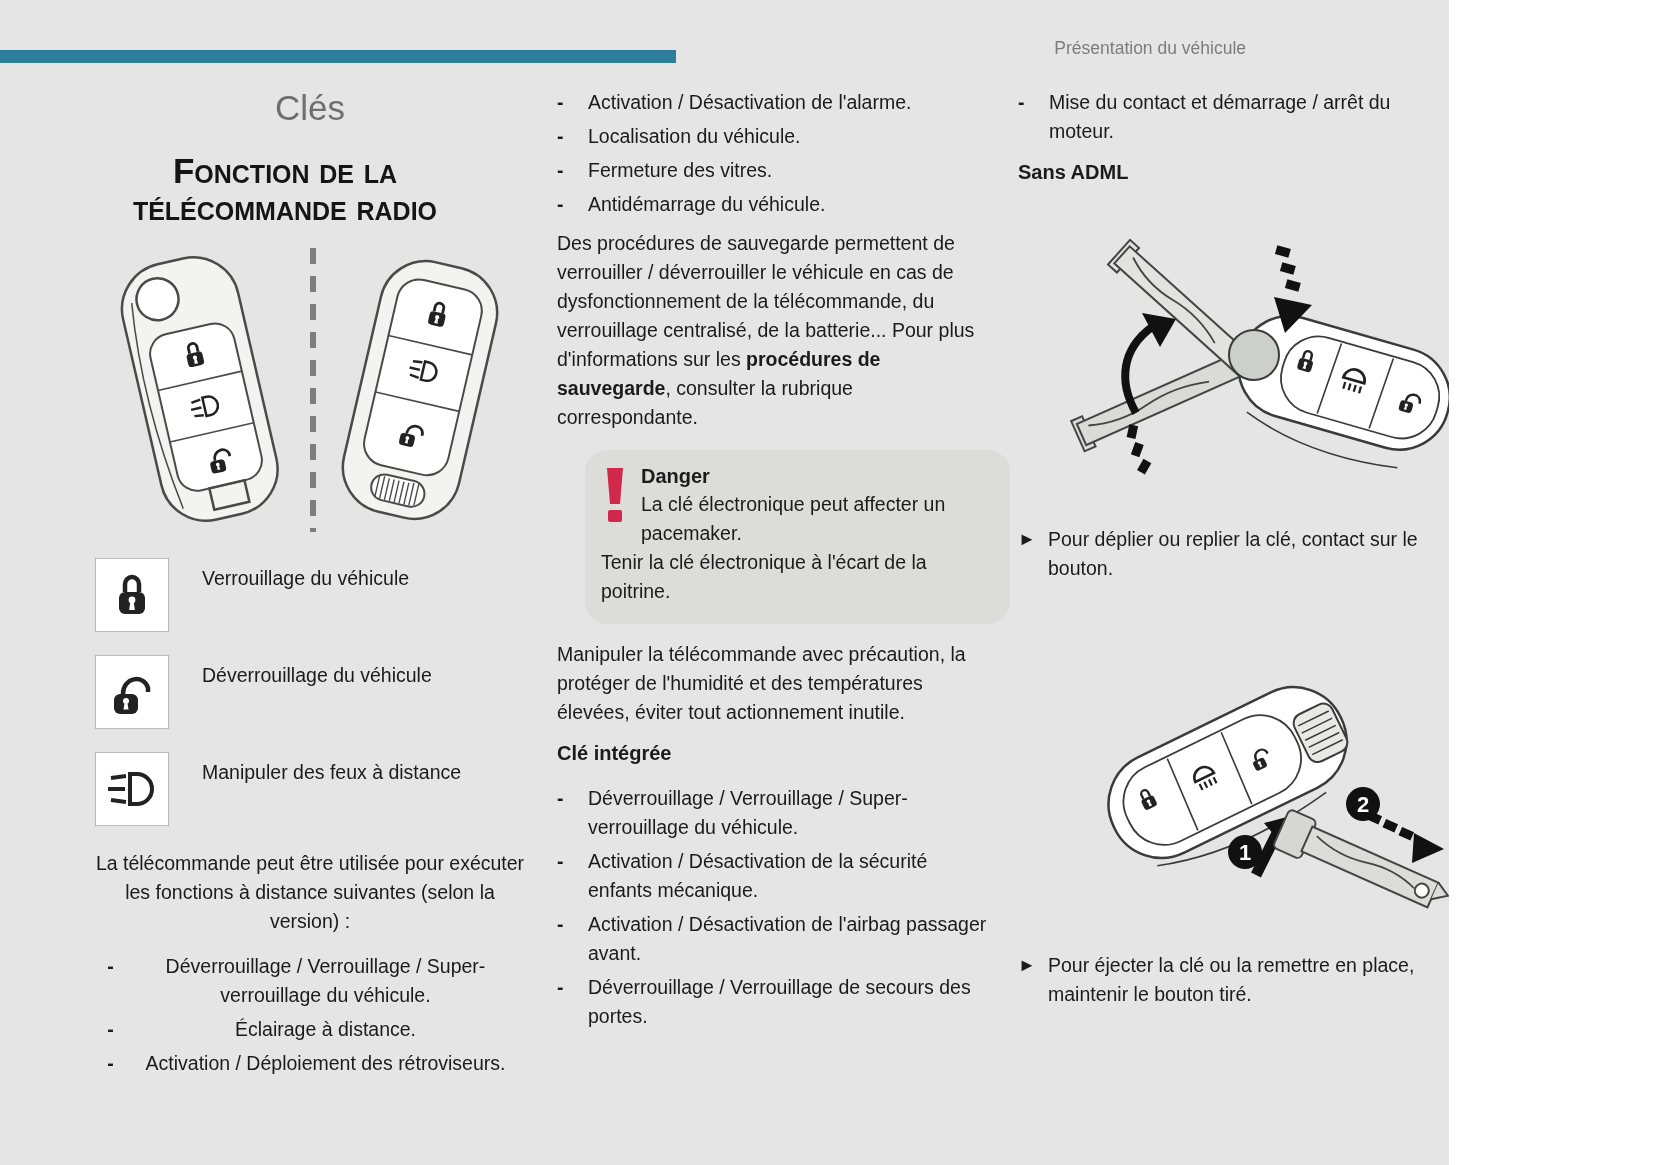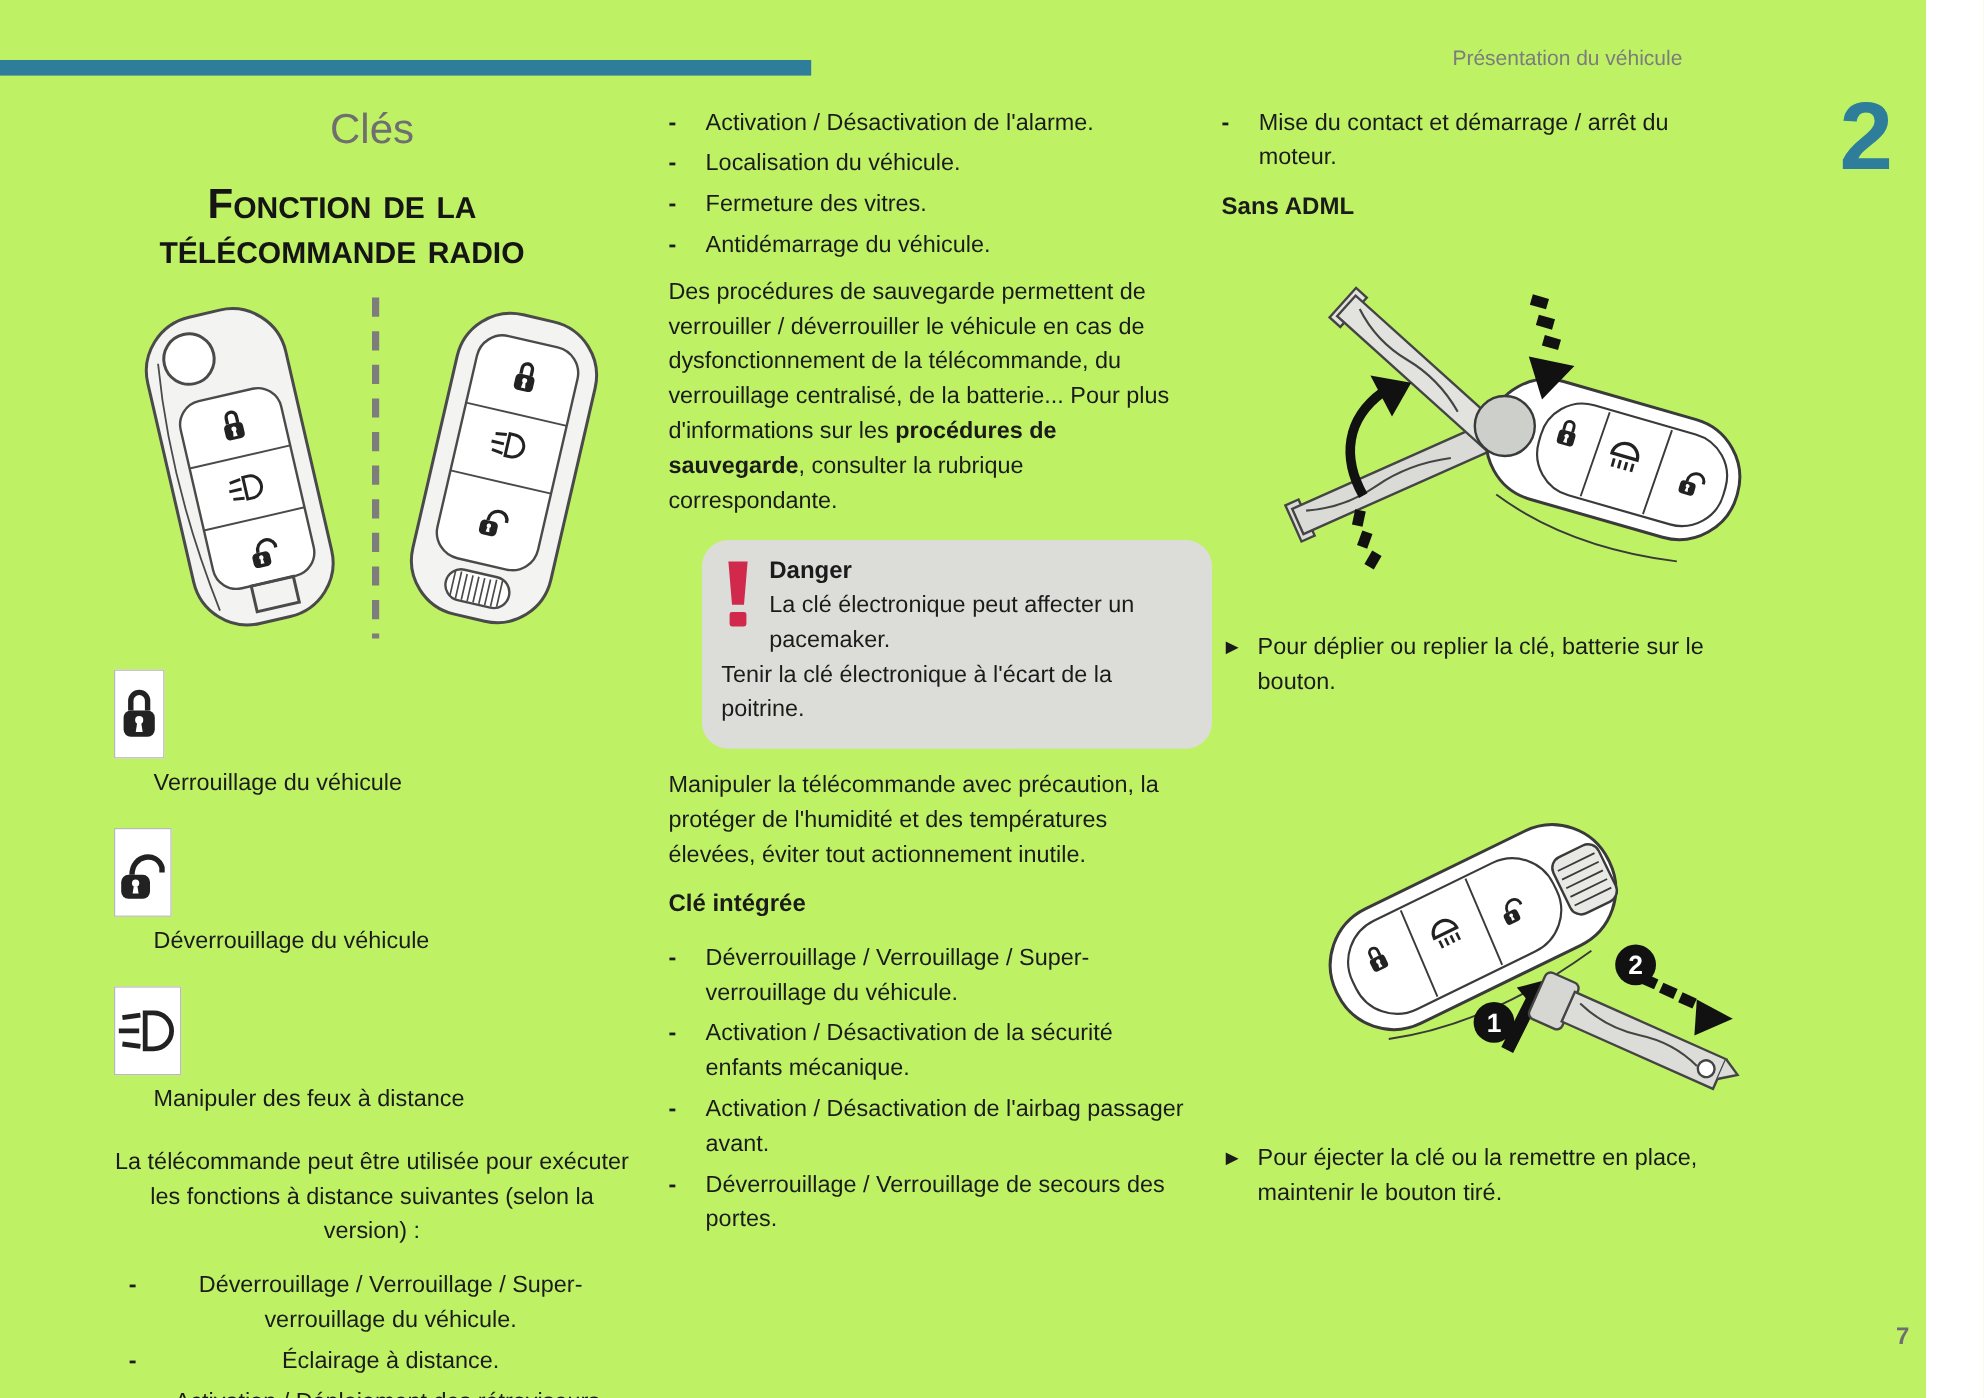--- a/index.html
+++ b/index.html
@@ -1,16 +1,16 @@
 <!DOCTYPE html>
 <html><head>
 <meta charset="utf-8">
 <style>
   html,body{margin:0;padding:0;background:#ffffff;}
-  .page{position:relative;width:1605px;height:1165px;background:#bef264;overflow:hidden;
+  .page{position:relative;width:1449px;height:1165px;background:#e5e5e5;overflow:hidden;
         font-family:"Liberation Sans","DejaVu Sans",sans-serif;color:#1b1b1b;
         font-size:19.5px;line-height:29px;}
   .topbar{position:absolute;left:0;top:50px;width:676px;height:13px;}
   .doc-header{position:absolute;top:34px;right:203px;font-size:17.5px;color:#7c7c7c;}
   .chapter-num{position:absolute;left:1533px;top:74px;font-size:80px;line-height:1;font-weight:700;}
   .page-num{position:absolute;left:1580px;top:1100px;font-size:20px;font-weight:700;color:#6f6f6f;}
   .col{position:absolute;top:88px;}
   .col1{left:95px;width:430px;text-align:center;}
   .col2{left:557px;width:430px;}
   .col3{left:1018px;width:442px;}
@@ -18,21 +18,21 @@
   .h1{font-size:35px;line-height:37px;font-weight:700;font-variant:small-caps;color:#151515;margin:0;}
   .col1 .h1{margin-top:24px;width:380px;}
   .col2 .h1{margin-top:12px;}
   p{margin:0;}
   .mt10{margin-top:10px;} .mt16{margin-top:16px;} .mt18{margin-top:18px;} .mt24{margin-top:24px;} .mt26{margin-top:26px;}
   .b{font-weight:700;}
   .subhead{font-weight:700;font-size:20px;margin-top:12px;}
   .li{display:flex;margin-bottom:5px;}
   .li-dash{flex:0 0 31px;font-weight:700;}
   .li-text{flex:1;}
-  .legend-row{display:flex;align-items:flex-start;margin-bottom:23px;flex-direction:column;}
+  .legend-row{display:flex;align-items:flex-start;margin-bottom:23px;}
   .legend-box{flex:0 0 72px;height:72px;border:1px solid #b9b9b9;display:flex;align-items:center;justify-content:center;background:#fff;}
   .legend-label{margin-left:33px;padding-top:6px;}
   .illus{display:block;margin-top:14px;}
   .illus-wrap{position:relative;}
   .danger-box{border-radius:22px;padding:12px 18px 18px 16px;margin-top:18px;margin-left:28px;width:425px;box-sizing:border-box;}
   .danger-icon{float:left;width:24px;height:58px;margin:4px 14px 2px 2px;}
   .danger-title{font-weight:700;font-size:20px;line-height:28px;}
   .inst{display:flex;margin-top:24px;}
   .inst-pointer{flex:0 0 30px;font-size:18px;line-height:29px;}
   .badge{position:absolute;width:34px;height:34px;border-radius:50%;background:#111;color:#fff;
@@ -264,21 +264,21 @@
         <g fill="#111">
           <rect x="110" y="224" width="9" height="13" transform="rotate(12 114 230)"></rect>
           <rect x="115" y="242" width="9" height="13" transform="rotate(20 119 248)"></rect>
           <rect x="122" y="259" width="9" height="13" transform="rotate(30 126 265)"></rect>
         </g>
       </g>
     </svg>
 
     <div class="inst">
       <span class="inst-pointer">►</span>
-      <span class="inst-text">Pour déplier ou replier la clé, batterie sur le bouton.</span>
+      <span class="inst-text">Pour déplier ou replier la clé, contact sur le bouton.</span>
     </div>
 
     <div class="illus-wrap mt26">
       <svg viewBox="0 0 440 330" width="440" height="330">
 
         <g transform="rotate(-26 210 160)">
           <rect x="82" y="110" width="252" height="106" rx="52" fill="#fff" stroke="#3a3a3a" stroke-width="2.5"></rect>
           <rect x="98" y="122" width="186" height="82" rx="38" fill="none" stroke="#3a3a3a" stroke-width="1.8"></rect>
           <path d="M160 124 l-4 78 M220 124 l-4 78" stroke="#3a3a3a" stroke-width="1.6" fill="none"></path>
           <use href="#glyph-lock-closed" transform="translate(114 138) scale(0.52)"></use>

